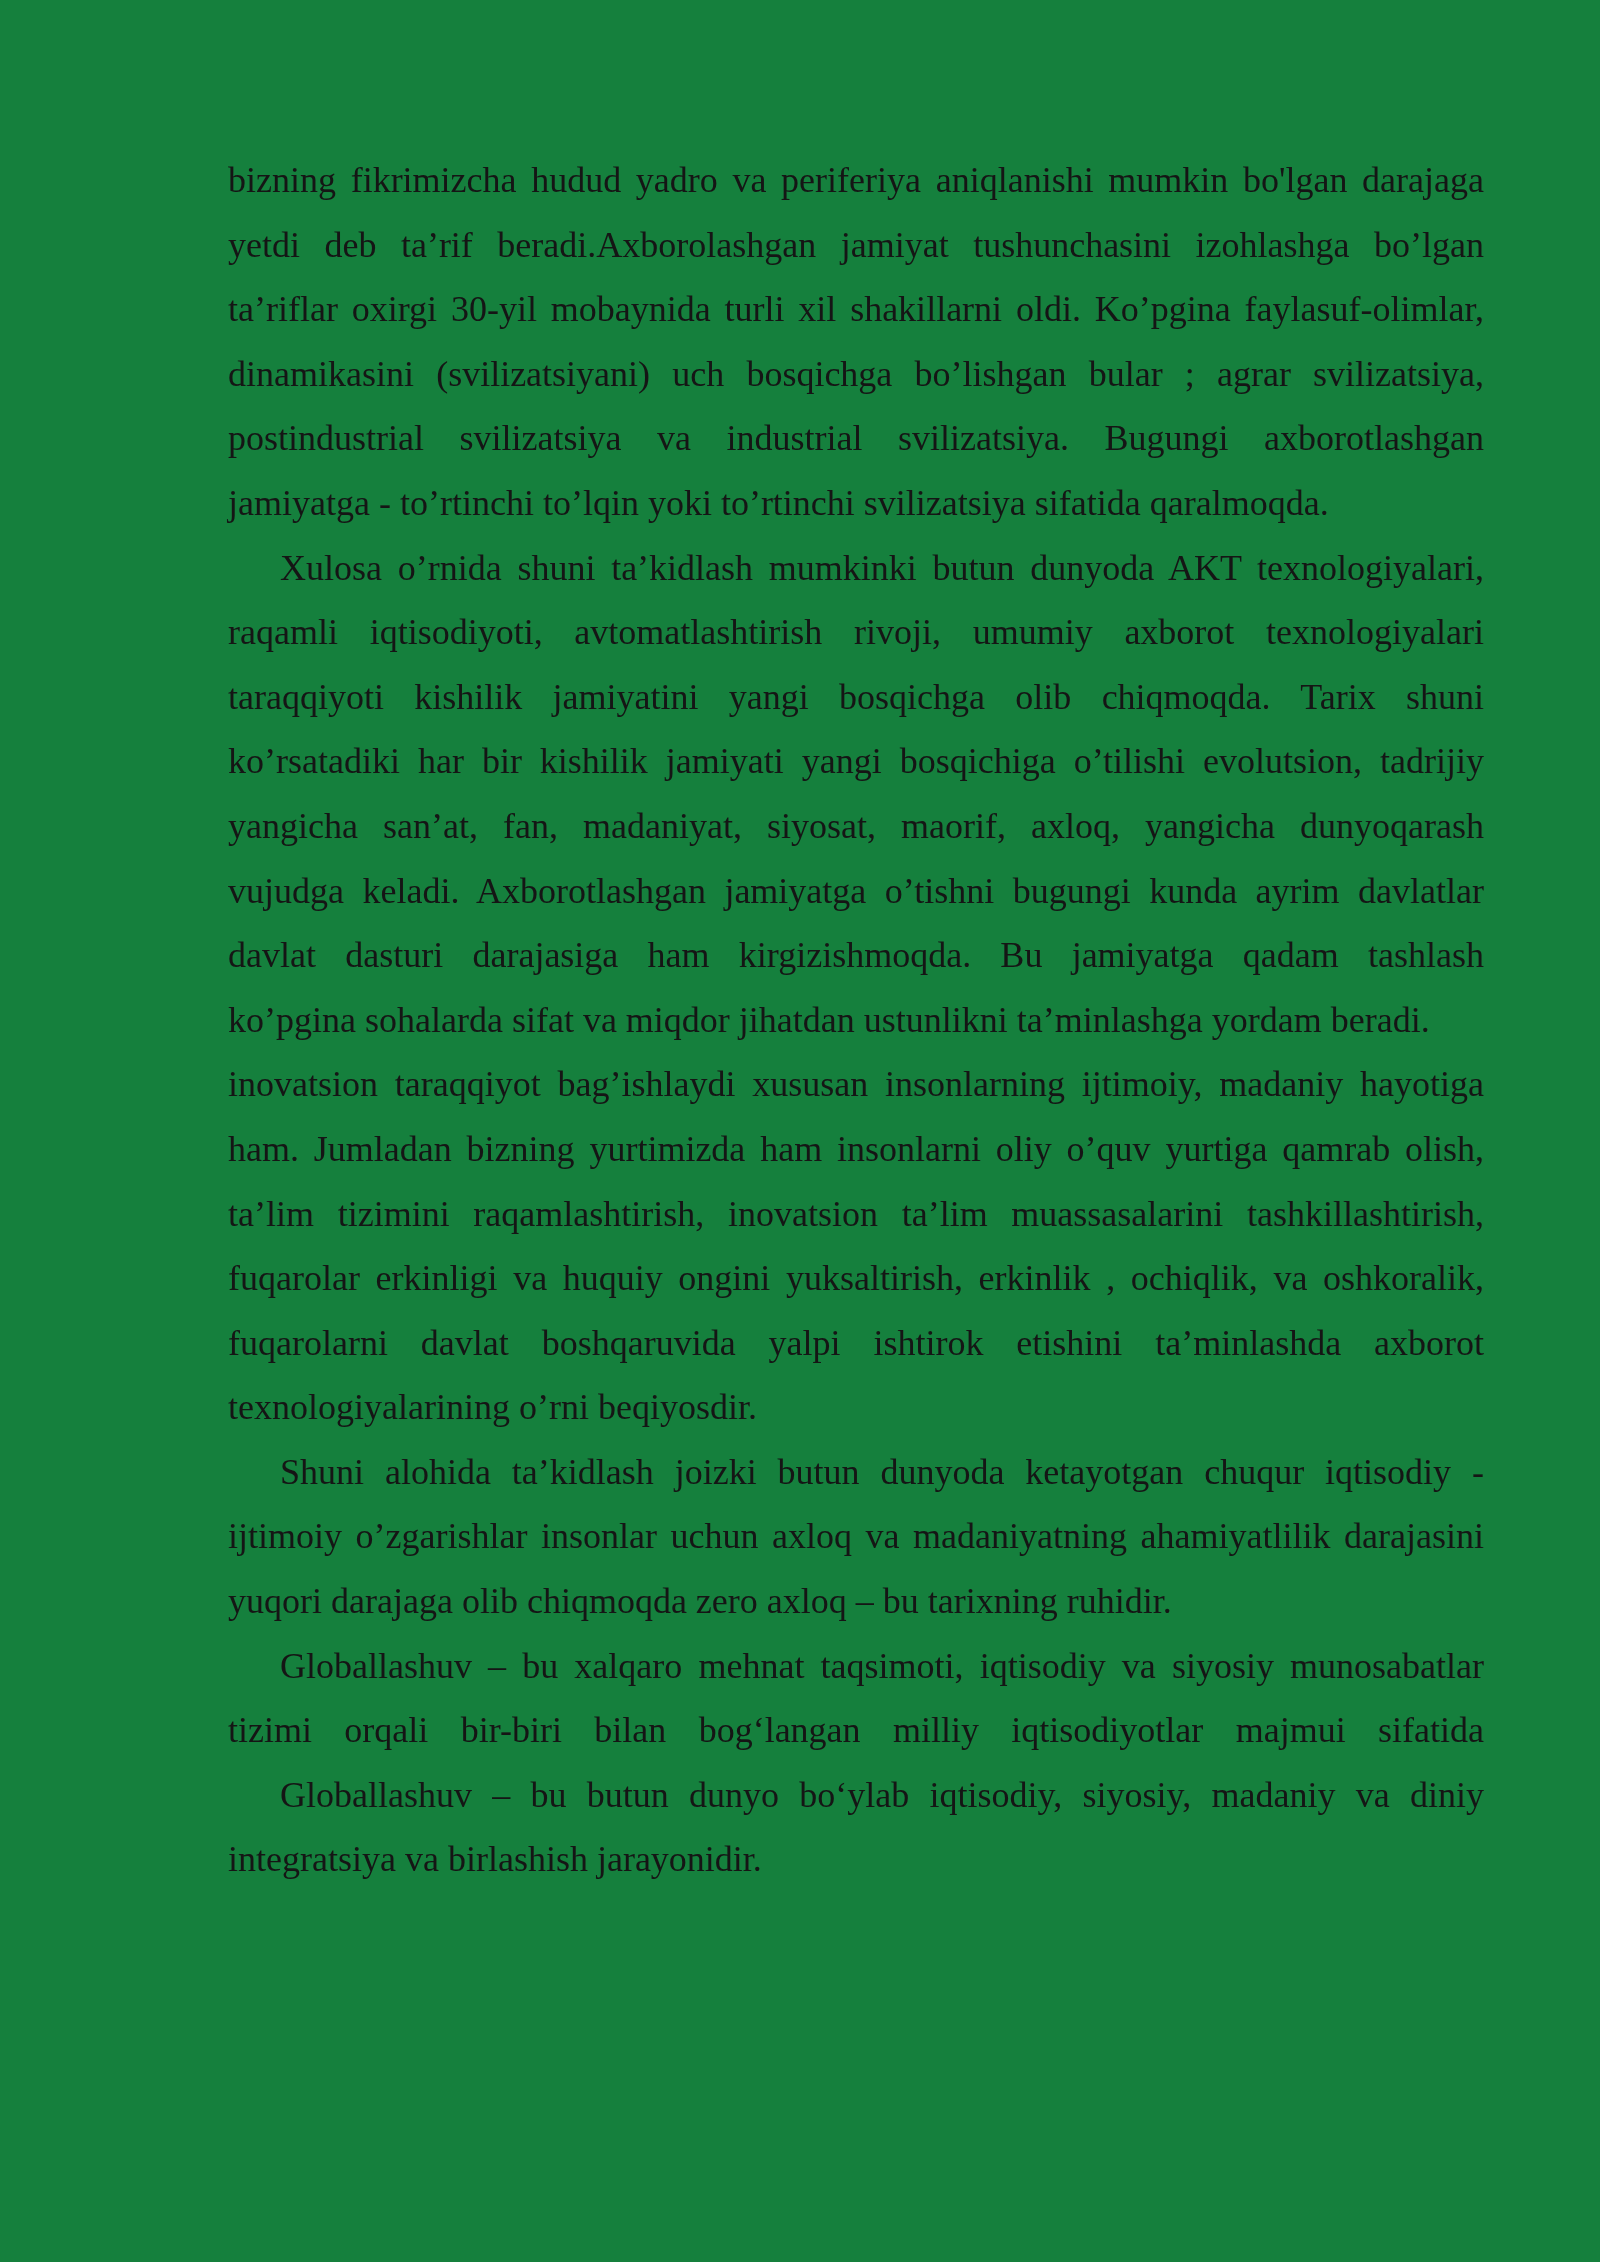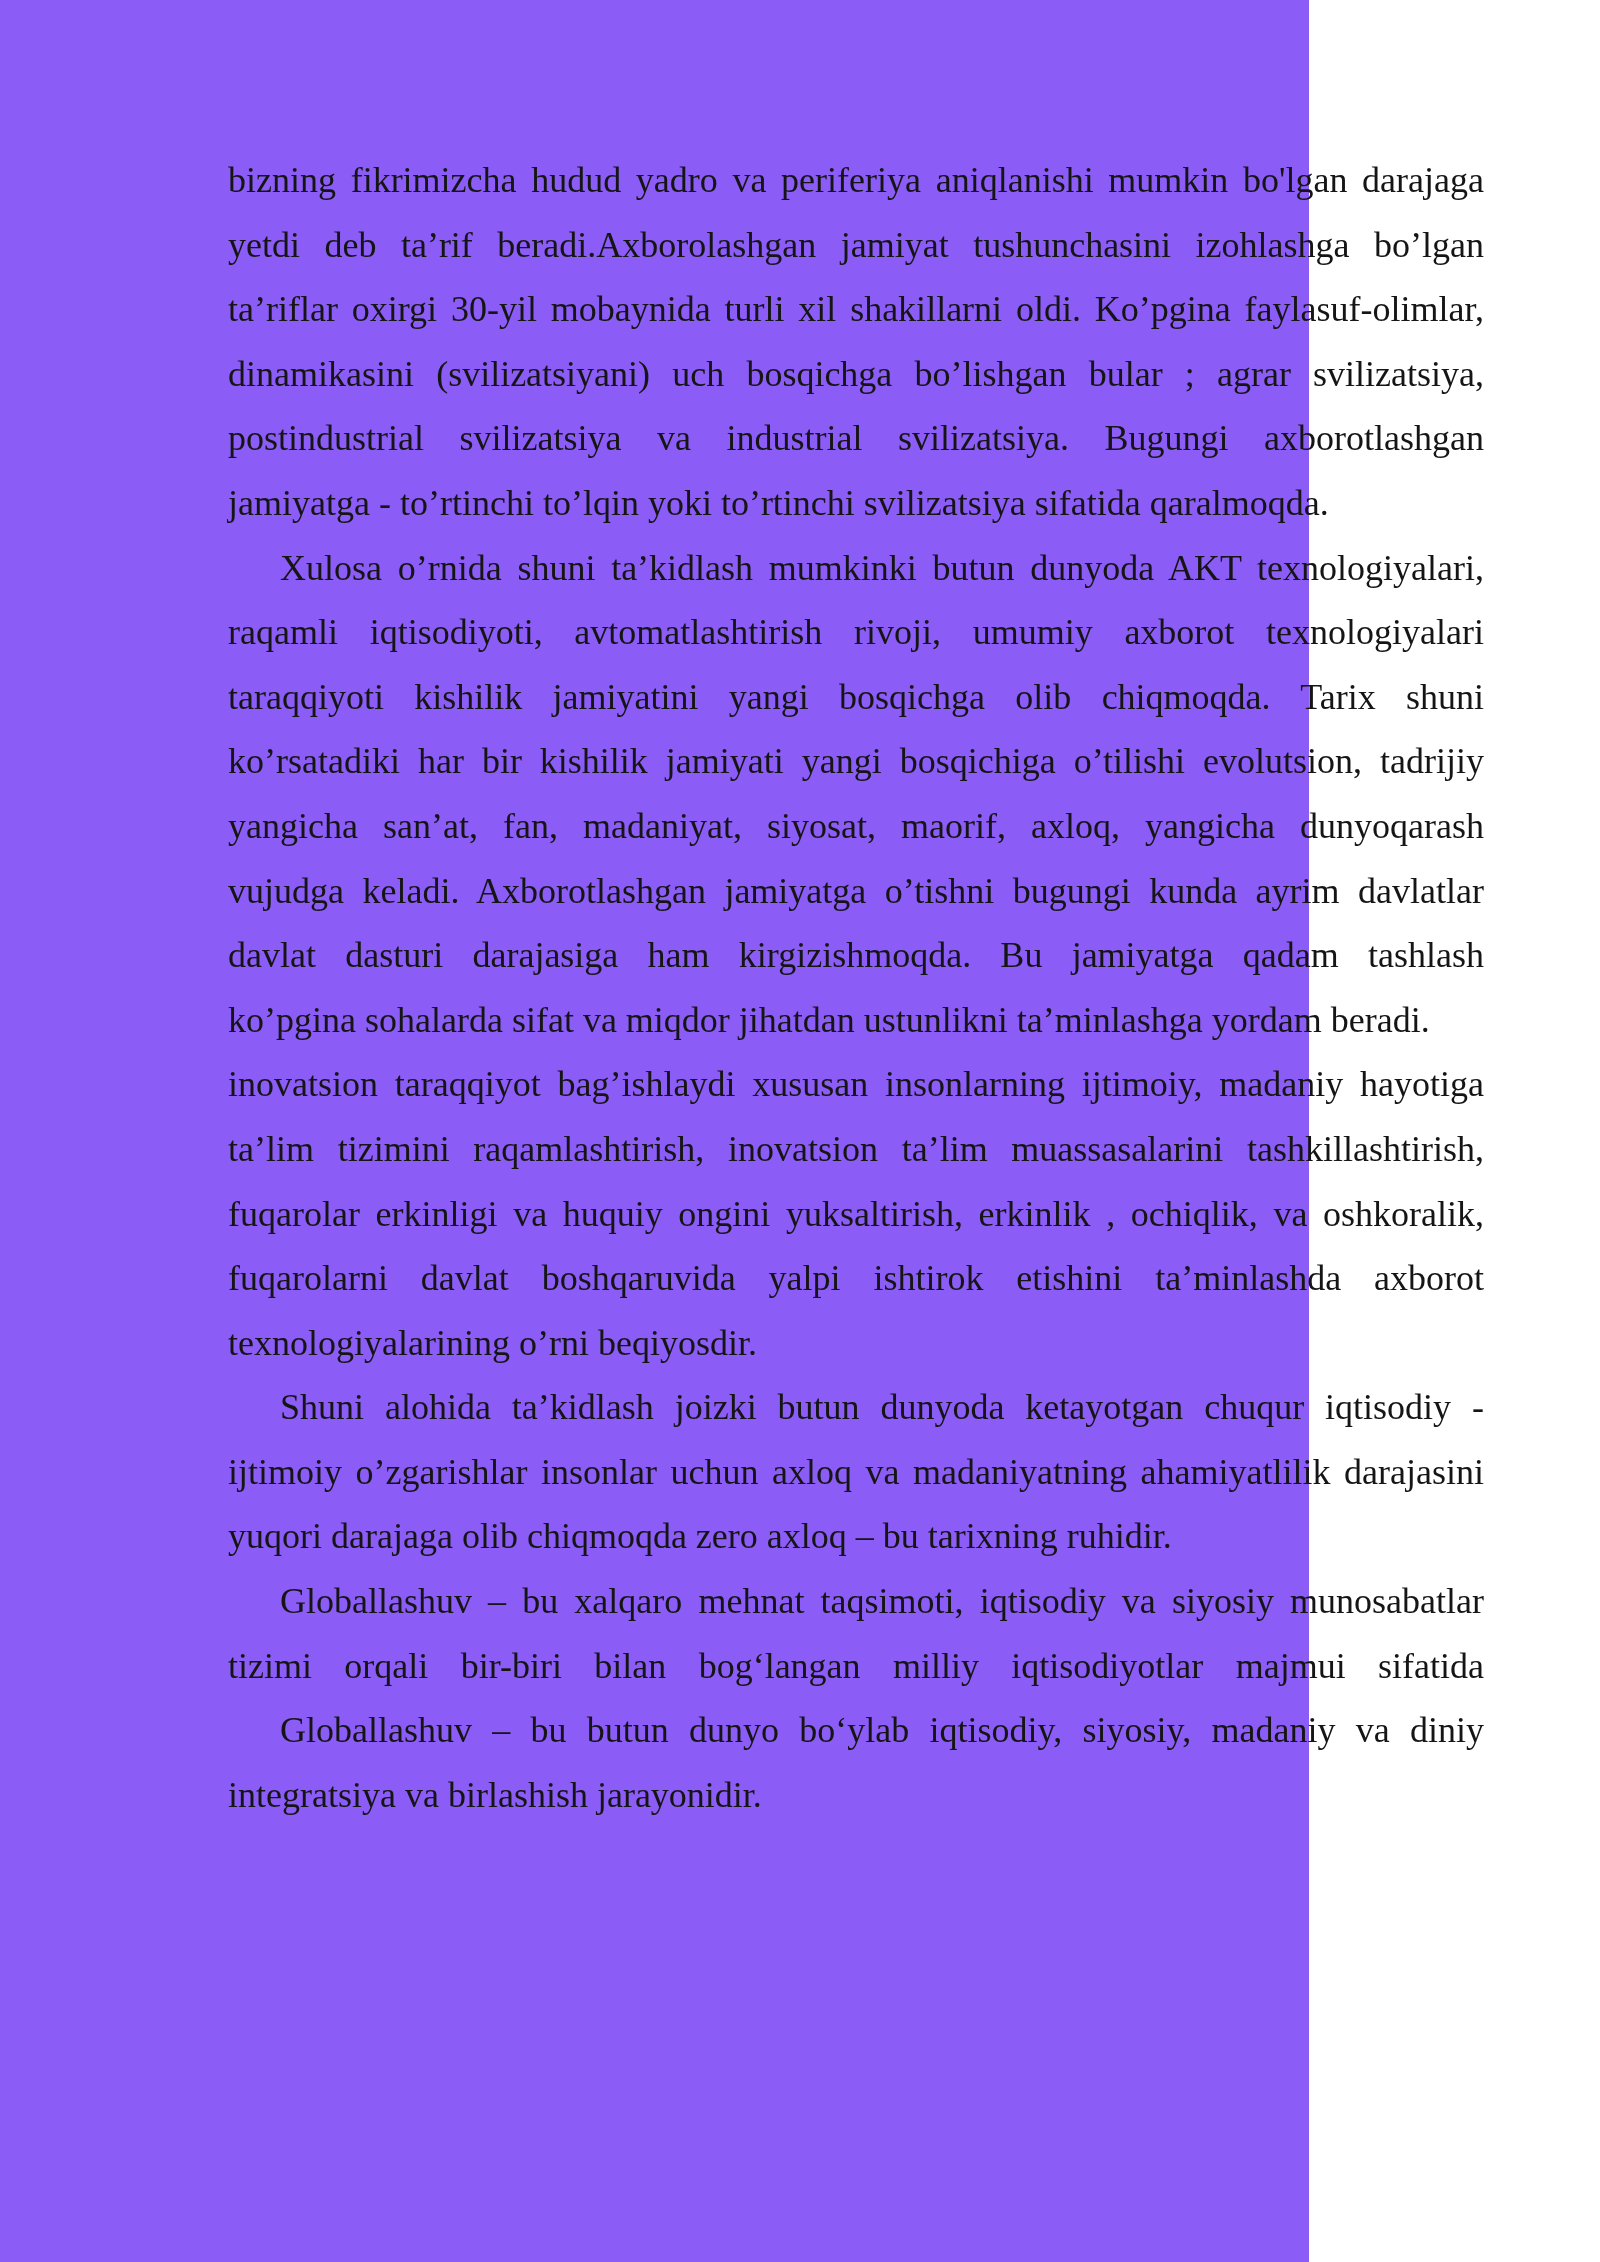--- a/index.html
+++ b/index.html
@@ -10,23 +10,23 @@
   body {
     width: 1600px;
     height: 2262px;
     position: relative;
     overflow: hidden;
   }
   .page {
     position: absolute;
     left: 0;
     top: 0;
-    width: 1309px;
+    width: 1600px;
     height: 2262px;
-    background: #8b5cf6;
+    background: #15803d;
   }
   .text-block {
     position: absolute;
     left: 228px;
     top: 148px;
     width: 1256px;
     font-family: "Liberation Serif", "DejaVu Serif", serif;
     font-size: 36px;
     line-height: 64.6px;
     color: #151515;
@@ -68,20 +68,21 @@
         <div class="line">raqamli iqtisodiyoti, avtomatlashtirish rivoji, umumiy axborot texnologiyalari</div>
         <div class="line">taraqqiyoti kishilik jamiyatini yangi bosqichga olib chiqmoqda. Tarix shuni</div>
         <div class="line">ko’rsatadiki har bir kishilik jamiyati yangi bosqichiga o’tilishi evolutsion, tadrijiy</div>
         <div class="line">yangicha san’at, fan, madaniyat, siyosat, maorif, axloq, yangicha dunyoqarash</div>
         <div class="line">vujudga keladi. Axborotlashgan jamiyatga o’tishni bugungi kunda ayrim davlatlar</div>
         <div class="line">davlat dasturi darajasiga ham kirgizishmoqda. Bu jamiyatga qadam tashlash</div>
         <div class="line end">ko’pgina sohalarda sifat va miqdor jihatdan ustunlikni ta’minlashga yordam beradi.</div>
       </div>
       <div class="paragraph">
         <div class="line">inovatsion taraqqiyot bag’ishlaydi xususan insonlarning ijtimoiy, madaniy hayotiga</div>
+        <div class="line">ham. Jumladan bizning yurtimizda ham insonlarni oliy o’quv yurtiga qamrab olish,</div>
         <div class="line">ta’lim tizimini raqamlashtirish, inovatsion ta’lim muassasalarini tashkillashtirish,</div>
         <div class="line">fuqarolar erkinligi va huquiy ongini yuksaltirish, erkinlik , ochiqlik, va oshkoralik,</div>
         <div class="line">fuqarolarni davlat boshqaruvida yalpi ishtirok etishini ta’minlashda axborot</div>
         <div class="line end">texnologiyalarining o’rni beqiyosdir.</div>
       </div>
       <div class="paragraph">
         <div class="line indent">Shuni alohida ta’kidlash joizki butun dunyoda ketayotgan chuqur iqtisodiy -</div>
         <div class="line">ijtimoiy o’zgarishlar insonlar uchun axloq va madaniyatning ahamiyatlilik darajasini</div>
         <div class="line end">yuqori darajaga olib chiqmoqda zero axloq – bu tarixning ruhidir.</div>
       </div>

